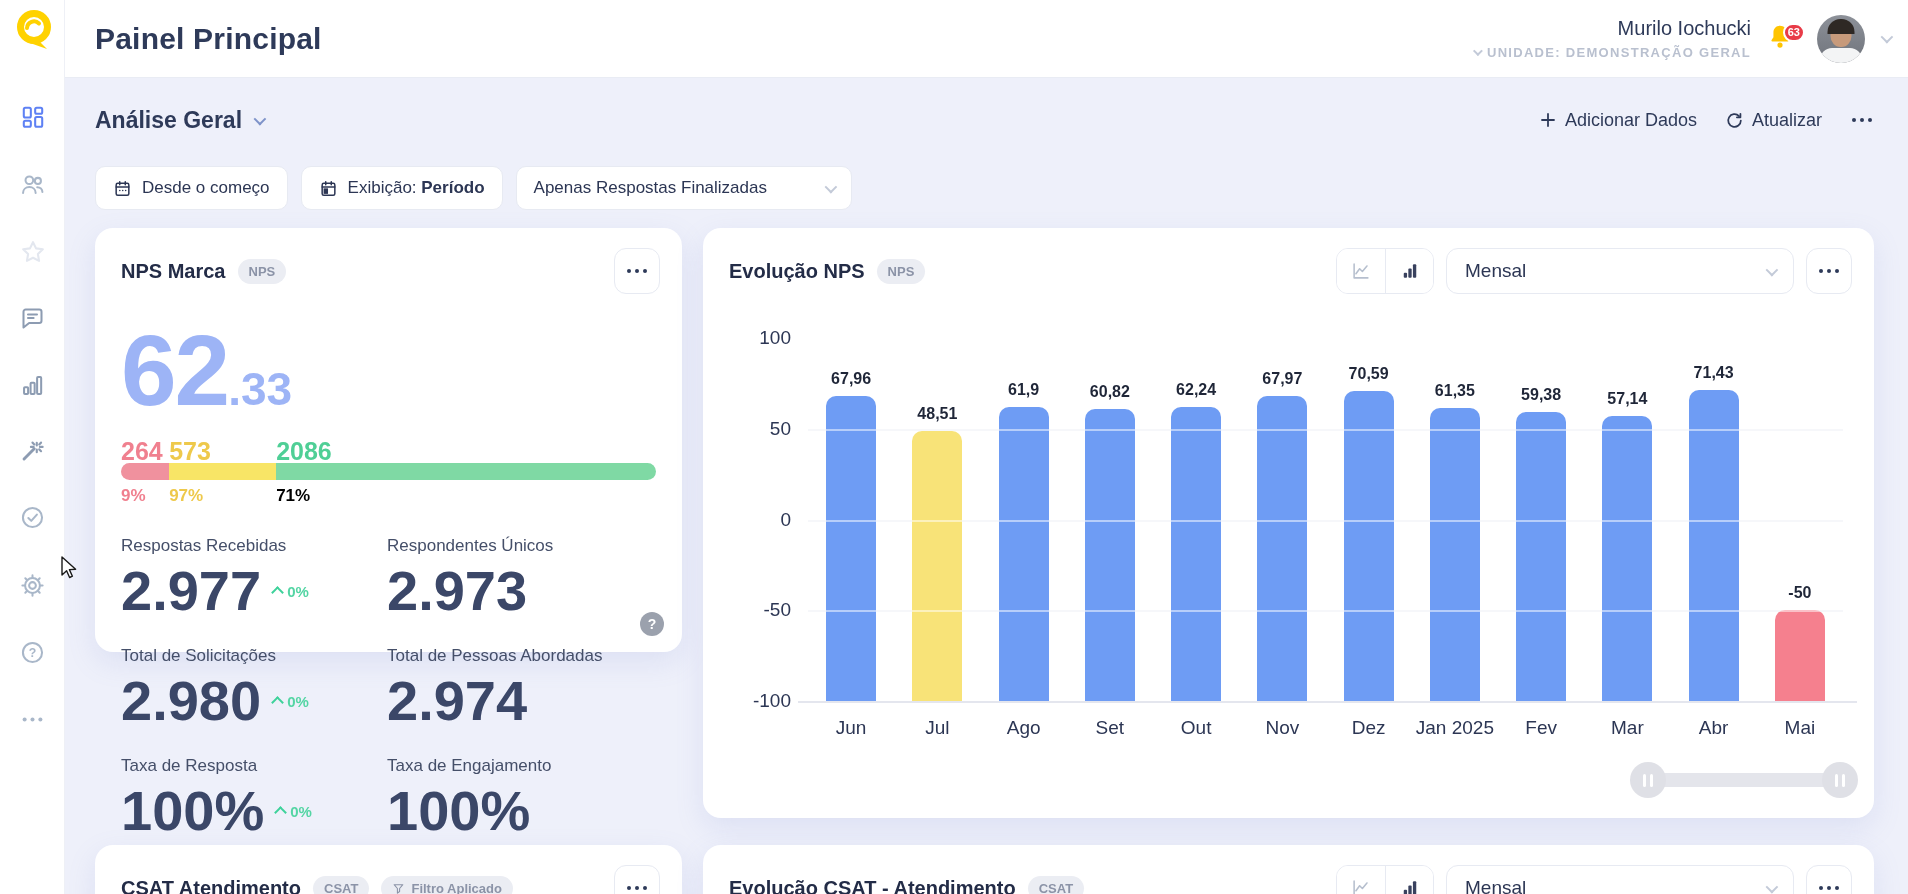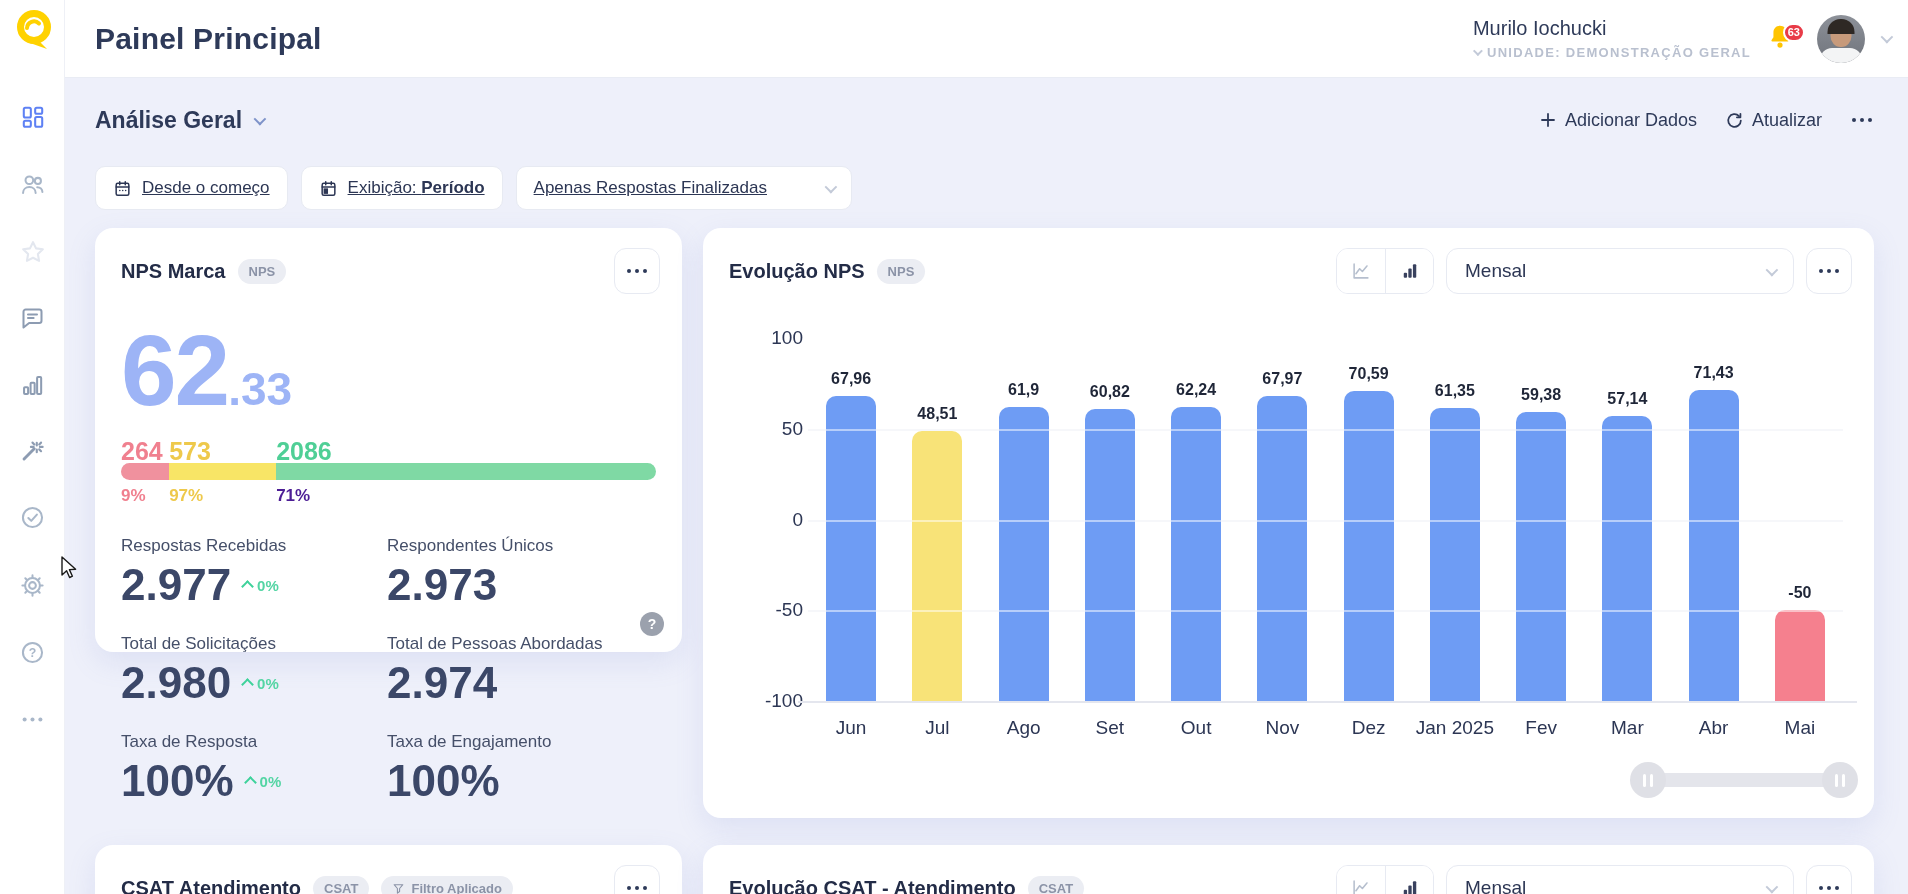--- a/index.html
+++ b/index.html
@@ -9,21 +9,21 @@
 
   
   .sidebar { position:absolute; left:0; top:0; width:65px; height:894px; background:#fff; border-right:1px solid #eef0f6; z-index:6; }
   .logo { position:absolute; left:10px; top:6px; }
   .side-item { position:absolute; left:0; width:65px; display:flex; justify-content:center; cursor:pointer; }
 
   
   .header { position:absolute; left:65px; top:0; width:1843px; height:78px; background:#fff; border-bottom:1px solid #e9ecf4; display:flex; align-items:center; padding:0 18px 0 30px; z-index:5; }
   .page-title { font-size:30px; font-weight:700; color:#2e3a59; letter-spacing:.2px; }
   .user-cluster { margin-left:auto; display:flex; align-items:center; gap:16px; }
-  .user-text { }
+  .user-text { text-align:right; }
   .user-name { font-size:20px; color:#2e3a59; }
   .user-unit { display:flex; align-items:center; justify-content:flex-end; gap:7px; font-size:13px; font-weight:700; letter-spacing:1.3px; color:#b9c0cf; margin-top:5px; }
   .chev { display:inline-block; width:9px; height:9px; border-right:2px solid #c3cad8; border-bottom:2px solid #c3cad8; transform:rotate(45deg) translateY(-2px); }
   .chev.small { width:7px; height:7px; }
   .bell-wrap { position:relative; margin-right:8px; }
   .badge-count { position:absolute; top:0; right:-12px; background:#e83b47; color:#fff; font-size:11px; font-weight:700; min-width:19px; height:19px; border-radius:10px; display:flex; align-items:center; justify-content:center; padding:0 3px; border:2px solid #fff; }
   .avatar { width:48px; height:48px; border-radius:50%; overflow:hidden; position:relative; background:linear-gradient(180deg,#8d9199 0%,#6f737b 100%); }
   .avatar .hair { position:absolute; left:50%; top:4px; transform:translateX(-50%); width:27px; height:15px; border-radius:13px 13px 0 0; background:#2e2824; }
   .avatar .head { position:absolute; left:50%; top:9px; transform:translateX(-50%); width:21px; height:23px; border-radius:48%; background:#c79a7b; }
   .avatar .torso { position:absolute; left:50%; bottom:-7px; transform:translateX(-50%); width:42px; height:22px; border-radius:12px 12px 0 0; background:#f3f4f5; }
@@ -32,21 +32,21 @@
   .section-row { position:absolute; left:95px; top:94px; width:1779px; height:52px; display:flex; align-items:center; z-index:2; }
   .section-title { display:flex; align-items:center; gap:12px; font-size:23px; font-weight:700; color:#2e3a59; cursor:pointer; }
   .section-title .chev { border-color:#7e93c9; }
   .top-actions { margin-left:auto; display:flex; align-items:center; gap:28px; }
   .action-link { display:flex; align-items:center; gap:8px; font-size:18px; color:#2e3a59; cursor:pointer; }
   .dots { display:flex; align-items:center; }
   .dots i { width:4px; height:4px; border-radius:50%; background:#2e3a59; display:inline-block; margin:0 2px; }
 
   
   .filters { position:absolute; left:95px; top:166px; display:flex; gap:13px; z-index:2; }
-  .filter-btn { display:flex; align-items:center; gap:10px; height:44px; padding:0 17px; background:#fff; border:1px solid #e7eaf2; border-radius:10px; font-size:17px; color:#2c3654; cursor:pointer;text-decoration:underline; }
+  .filter-btn { display:flex; align-items:center; gap:10px; height:44px; padding:0 17px; background:#fff; border:1px solid #e7eaf2; border-radius:10px; font-size:17px; color:#2c3654; cursor:pointer; }
   .filter-btn b { font-weight:700; }
   .filter-select { width:336px; justify-content:space-between; }
 
   
   .card { position:absolute; background:#fff; border-radius:18px; box-shadow:0 10px 28px rgba(130,145,210,.16); }
   #card-nps { left:95px; top:228px; width:587px; height:424px; }
   #card-evo { left:703px; top:228px; width:1171px; height:590px; }
   #card-csat { left:95px; top:845px; width:587px; height:180px; }
   #card-csat-evo { left:703px; top:845px; width:1171px; height:180px; }
   .card-header { display:flex; align-items:center; padding:20px 22px 0 26px; }
@@ -61,31 +61,31 @@
   .score-dec { font-size:46px; }
   .seg-wrap { margin:24px 26px 0 26px; }
   .seg-counts, .seg-pcts { position:relative; height:24px; }
   .seg-counts span, .seg-pcts span { position:absolute; top:0; font-size:25px; font-weight:700; white-space:nowrap; }
   .seg-pcts span { font-size:17px; }
   .seg-bar { height:17px; border-radius:9px; display:flex; overflow:hidden; margin:2px 0 6px 0; }
   .seg-bar div { height:100%; }
   .stats { display:grid; grid-template-columns:266px auto; row-gap:27px; margin:26px 0 0 26px; }
   .stat-label { font-size:17px; color:#454f69; margin-bottom:7px; }
   .stat-row { display:flex; align-items:center; }
-  .stat-value { font-size:44px; font-weight:700; color:#3b4768; line-height:1; }
+  .stat-value { font-size:56px; font-weight:700; color:#3b4768; line-height:1; }
   .delta { display:inline-flex; align-items:center; margin-left:12px; color:#54d5a4; font-size:15px; font-weight:700; }
   .delta .up { width:9px; height:9px; border-left:2.5px solid #3ed29b; border-top:2.5px solid #3ed29b; transform:rotate(45deg); margin-right:5px; margin-top:3px; }
   .help { position:absolute; right:18px; bottom:16px; width:24px; height:24px; border-radius:50%; background:#9ba1ad; color:#fff; font-size:14px; font-weight:700; display:flex; align-items:center; justify-content:center; cursor:pointer; }
 
   
   .toggle { display:flex; border:1px solid #e7eaf2; border-radius:12px; overflow:hidden; height:46px; background:#fff; }
   .toggle .tbtn { width:48px; border:none; background:#fff; display:flex; align-items:center; justify-content:center; cursor:pointer; }
   .toggle .tbtn + .tbtn { border-left:1px solid #e7eaf2; }
   .select { display:flex; align-items:center; justify-content:space-between; width:348px; height:46px; border:1px solid #e7eaf2; border-radius:12px; padding:0 18px; font-size:19px; color:#2c3654; background:#fff; cursor:pointer; }
-  #yticks { position:absolute; left:12px; top:110px; width:88px; height:363px;padding-left:38px; }
+  #yticks { position:absolute; left:0; top:110px; width:88px; height:363px;padding-left:38px; }
   #yticks span { position:absolute; right:0; transform:translateY(-50%); font-size:19px; color:#2c3654; }
   #plot { position:absolute; left:105px; right:31px; top:110px; height:363px; }
   .gridline { position:absolute; left:0; right:0; height:2px; pointer-events:none; }
   .grid-base { background:#eceef5; z-index:1; }
   .grid-over { background:rgba(255,255,255,.5); z-index:3; }
   .baseline { position:absolute; left:-10px; right:-14px; bottom:-2px; height:2px; background:#e4e6ee; z-index:1; }
   #bars { position:absolute; left:0; right:0; top:0; bottom:0; display:flex; z-index:2; }
   .bcol { position:relative; flex:1; height:100%; cursor:pointer; }
   .bar { position:absolute; bottom:0; left:50%; transform:translateX(-50%); width:50px; border-radius:10px 10px 0 0; }
   .bval { position:absolute; left:50%; transform:translateX(-50%); font-size:16px; font-weight:700; color:#1f2638; white-space:nowrap; }
@@ -282,21 +282,21 @@
           <span style="left: 29%; color: rgb(79, 207, 150);">2086</span>
         </div>
       <div class="seg-bar" id="seg-bar">
           <div style="width: 9%; background: rgb(240, 145, 158);"></div>
           <div style="width: 20%; background: rgb(248, 229, 102);"></div>
           <div style="width: 71%; background: rgb(127, 217, 164);"></div>
         </div>
       <div class="seg-pcts" id="seg-pcts">
           <span style="left: 0%; color: rgb(240, 128, 143);">9%</span>
           <span style="left: 9%; color: rgb(238, 201, 75);">97%</span>
-          <span style="left: 29%; color: #4c1d95;">71%</span>
+          <span style="left: 29%; color: #000000;">71%</span>
         </div>
     </div>
     <div class="stats" id="stats-grid">
         <div>
           <div class="stat-label">Respostas Recebidas</div>
           <div class="stat-row">
             <span class="stat-value">2.977</span>
             <span class="delta">
               <span class="up"></span>
               <span>0%</span>

